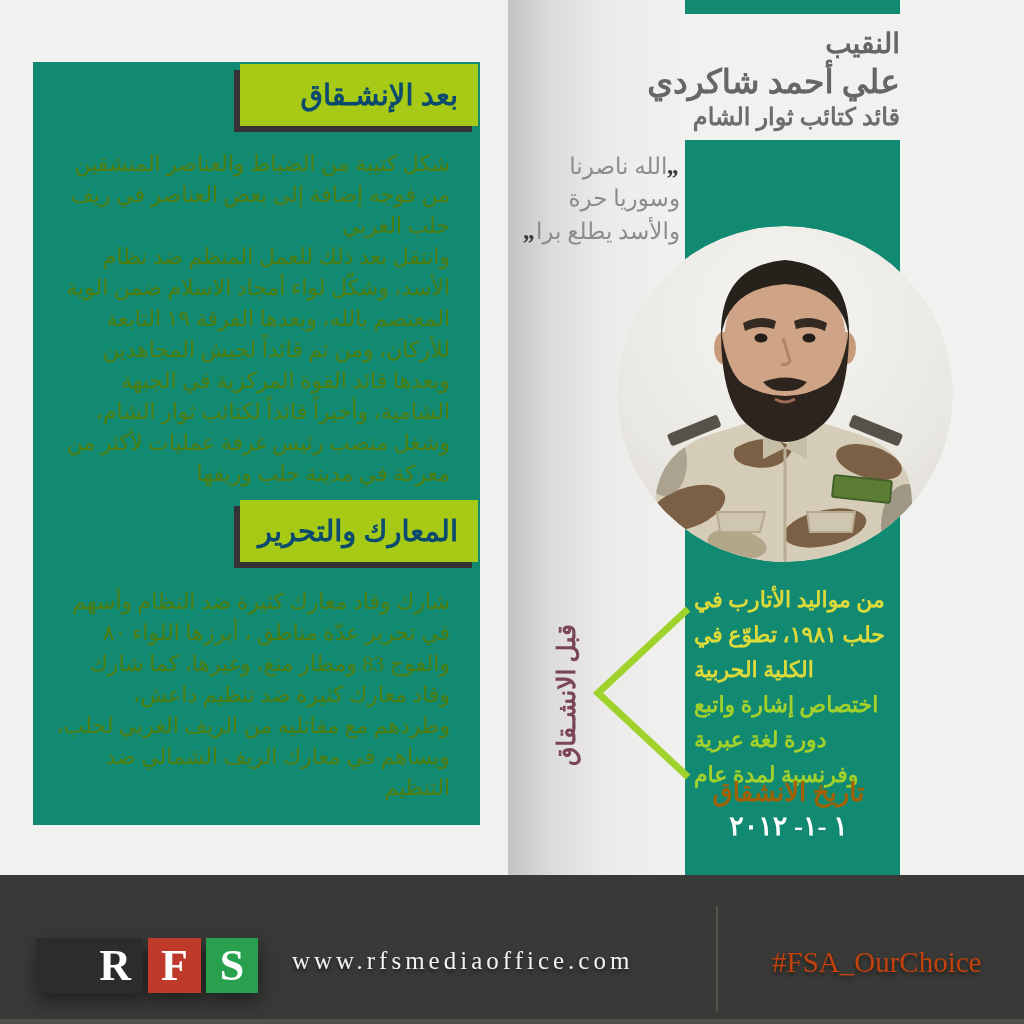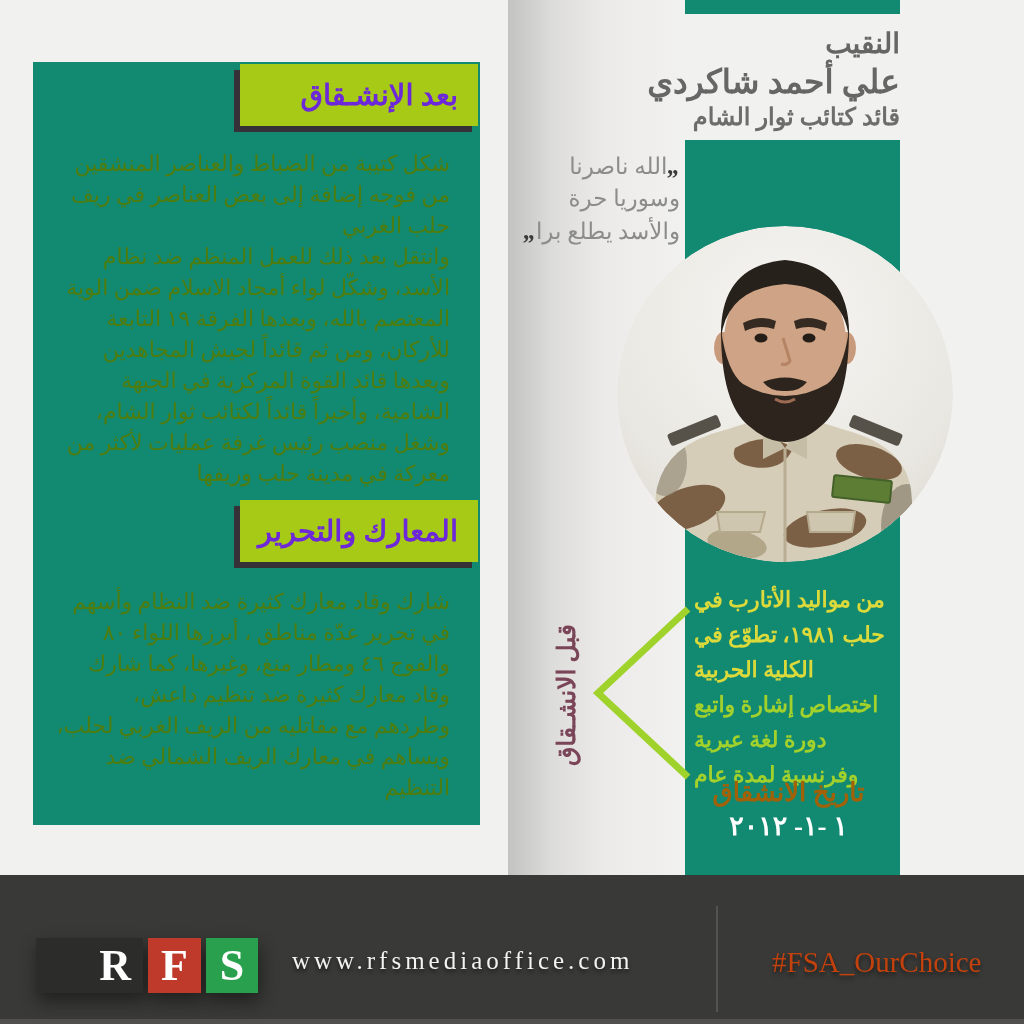--- a/index.html
+++ b/index.html
@@ -22,21 +22,21 @@
   .role{font-size:24px;font-weight:bold;line-height:30px;color:#6d6d6d;}
 
   
   .quote{left:440px;top:150px;width:240px;direction:rtl;text-align:right;
     color:#8c8c8c;font-size:23px;line-height:32px;}
   .qmark{color:#3b3b3b;font-weight:bold;font-style:italic;font-size:25px;}
 
   
   .left-panel{left:33px;top:62px;width:447px;height:763px;background:#128971;}
   .sec-head{width:238px;height:62px;background:#a6ca16;box-shadow:-6px 6px 0 rgba(58,40,48,.9);
-    color:#6d28d9;font-weight:bold;font-size:29px;line-height:62px;direction:rtl;
+    color:#0c4a6e;font-weight:bold;font-size:29px;line-height:62px;direction:rtl;
     text-align:right;padding:0 20px 0 0;box-sizing:border-box;}
   .h1{left:240px;top:64px;}
   .h2{left:240px;top:500px;}
   .sec-body{width:396px;direction:rtl;text-align:right;color:#4d7c0f;
     font-size:22px;line-height:31px;white-space:pre-line;}
   .b1{left:54px;top:148px;}
   .b2{left:54px;top:586px;}
 
   
   .right-panel{left:685px;top:140px;width:215px;height:735px;background:#128971;}
@@ -87,21 +87,21 @@
     <div><span class="qmark">„</span><span>الله ناصرنا</span></div>
     <div>وسوريا حرة</div>
     <div><span>والأسد يطلع برا</span><span class="qmark">„</span></div>
   </div>
 
   <div class="abs left-panel"></div>
   <div class="abs sec-head h1">بعد الإنشـقاق</div>
   <div class="abs sec-body b1">شكل كتيبة من الضباط والعناصر المنشقين من فوجه إضافة إلى بعض العناصر في ريف حلب الغربي
 وانتقل بعد ذلك للعمل المنظم ضد نظام الأسد، وشكّل لواء أمجاد الاسلام ضمن الوية المعتصم بالله، وبعدها الفرقة ١٩ التابعة للأركان، ومن ثم قائداً لجيش المجاهدين وبعدها قائد القوة المركزية في الجبهة الشامية، وأخيراً قائداً لكتائب ثوار الشام، وشغل منصب رئيس غرفة عمليات لأكثر من معركة في مدينة حلب وريفها</div>
   <div class="abs sec-head h2">المعارك والتحرير</div>
-  <div class="abs sec-body b2">شارك وقاد معارك كثيرة ضد النظام وأسهم في تحرير عدّة مناطق ، أبرزها اللواء ٨٠ والفوج ٤٦ ومطار منغ، وغيرها، كما شارك وقاد معارك كثيرة ضد تنظيم داعش، وطردهم مع مقاتليه من الريف الغربي لحلب، ويساهم في معارك الريف الشمالي ضد التنظيم</div>
+  <div class="abs sec-body b2">شارك وقاد معارك كثيرة ضد النظام وأسهم في تحرير عدّة مناطق ، أبرزها اللواء ٨٠ والفوج 83 ومطار منغ، وغيرها، كما شارك وقاد معارك كثيرة ضد تنظيم داعش، وطردهم مع مقاتليه من الريف الغربي لحلب، ويساهم في معارك الريف الشمالي ضد التنظيم</div>
 
   <div class="abs right-panel"></div>
 
   <div class="abs photo">
     <svg width="336" height="336" viewBox="0 0 336 336">
       <defs>
         <clipPath id="pc">
             <circle cx="168" cy="168" r="168"></circle>
           </clipPath>
         <radialGradient id="pbg" cx="50%" cy="28%" r="85%">

